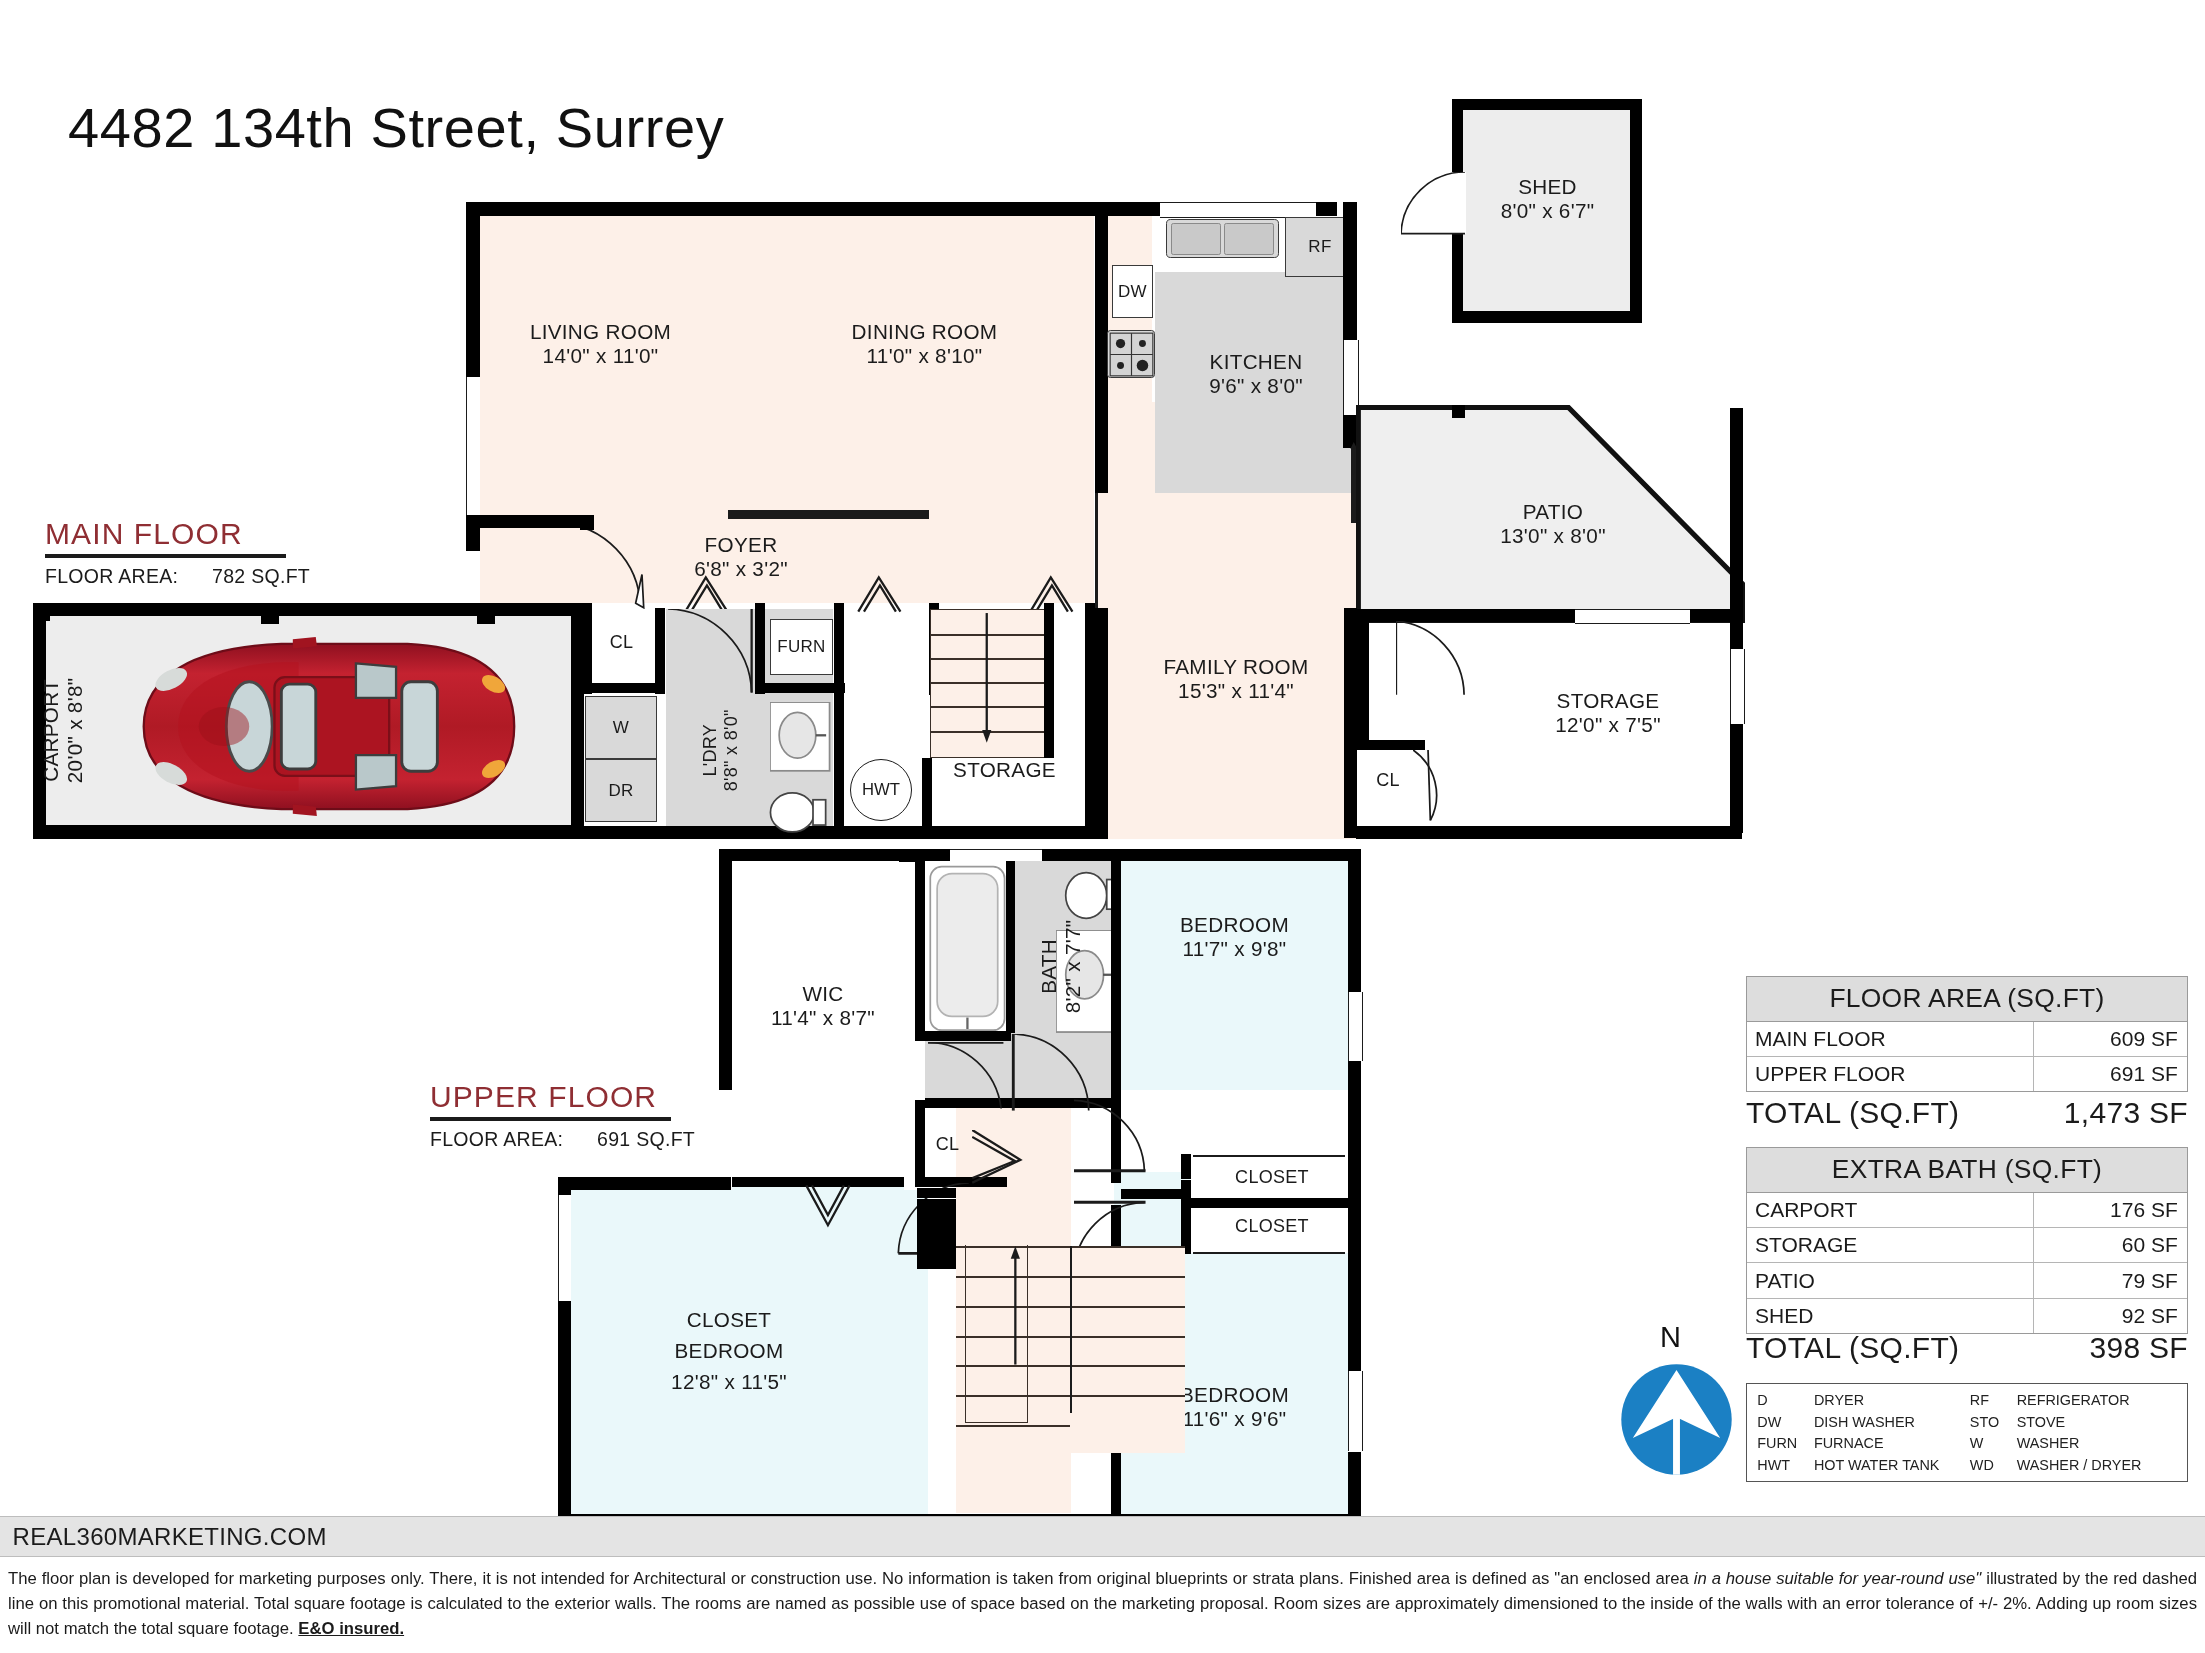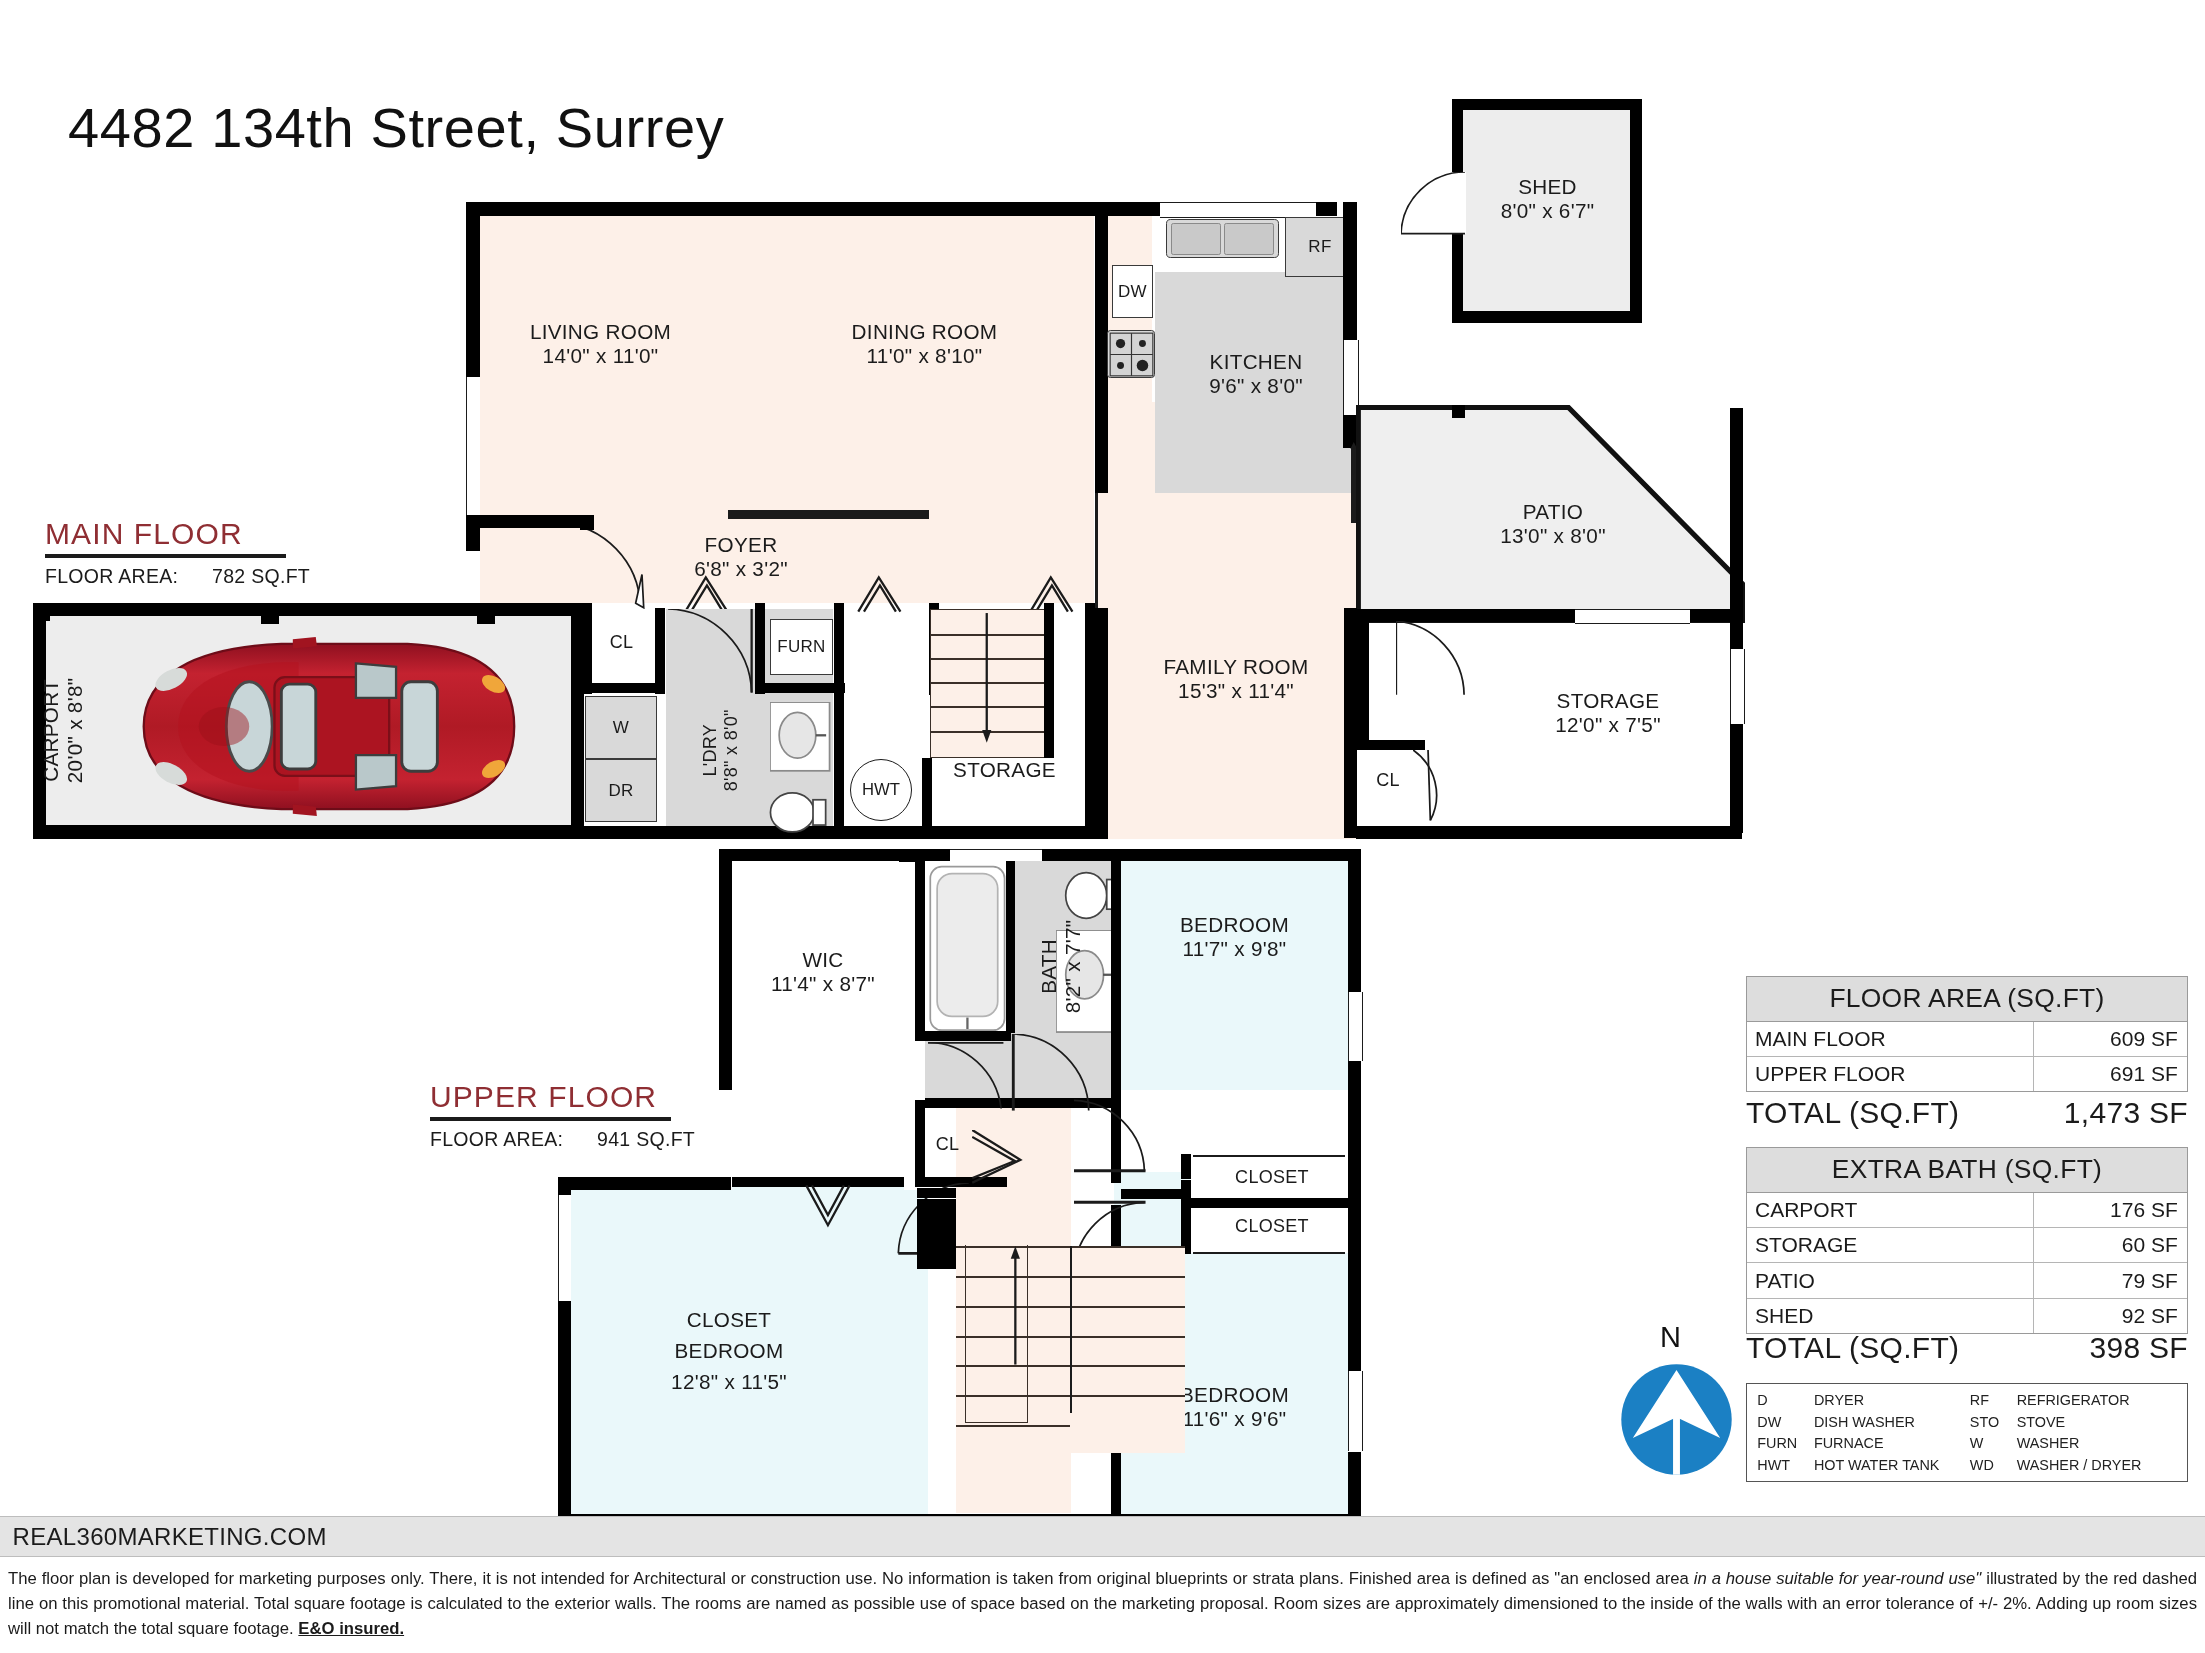--- a/index.html
+++ b/index.html
@@ -142,21 +142,21 @@
     <span class="k">FLOOR AREA:</span>
     <span>782 SQ.FT</span>
   </div>
 </div>
 
 <div class="abs floor-label" style="left:430px;top:1080px;">
   <div class="fl-name">UPPER FLOOR</div>
   <div class="fl-rule"></div>
   <div class="fl-row">
     <span class="k">FLOOR AREA:</span>
-    <span>941 SQ.FT</span>
+    <span>691 SQ.FT</span>
   </div>
 </div>
 
 <div class="abs" id="mainplan" style="left:0;top:0;width:2205px;height:861px;">
 
   <div class="abs wall" style="left:1452px;top:99px;width:190px;height:224px;"></div>
   <div class="abs lgrey" style="left:1463px;top:110px;width:167px;height:201px;"></div>
   <div class="abs wht" style="left:1446px;top:172px;width:19.5px;height:62px;"></div>
   <div class="abs door-arc" style="left:1401px;top:172px;width:64px;height:64px;border-radius:0 0 0 0;border:none;">
     <svg width="64" height="64" style="display:block" viewBox="0 0 112 112">
@@ -513,21 +513,21 @@
   </div>
 
   <div class="abs" style="left:928px;top:1042px;width:80px;height:69px;">
     <svg width="80" height="69" viewBox="0 0 140 120">
         <path d="M0 0 A132 132 0 0 1 128 116" fill="none" stroke="#1b1b1b" stroke-width="3"></path>
         <line x1="0" y1="0" x2="132" y2="0" stroke="#1b1b1b" stroke-width="5"></line>
       </svg>
   </div>
 
   <div class="abs wall" style="left:915px;top:861px;width:10.3px;height:180px;"></div>
-  <div class="abs rlabel" style="left:737px;top:948px;width:172px;">
+  <div class="abs rlabel" style="left:737px;top:982px;width:172px;">
     <span class="nm">WIC</span>
     <span class="dm">11'4" x 8'7"</span>
   </div>
   <div class="abs wall" style="left:732px;top:1177px;width:172px;height:10.3px;"></div>
 
   <div class="abs" style="left:804px;top:1185px;width:49px;height:44px;">
     <svg width="49" height="44" viewBox="0 0 86 76">
         <path d="M4 0 L42 70 L80 0" fill="none" stroke="#1b1b1b" stroke-width="4"></path>
         <path d="M14 0 L42 52 L70 0" fill="none" stroke="#1b1b1b" stroke-width="4"></path>
       </svg>

